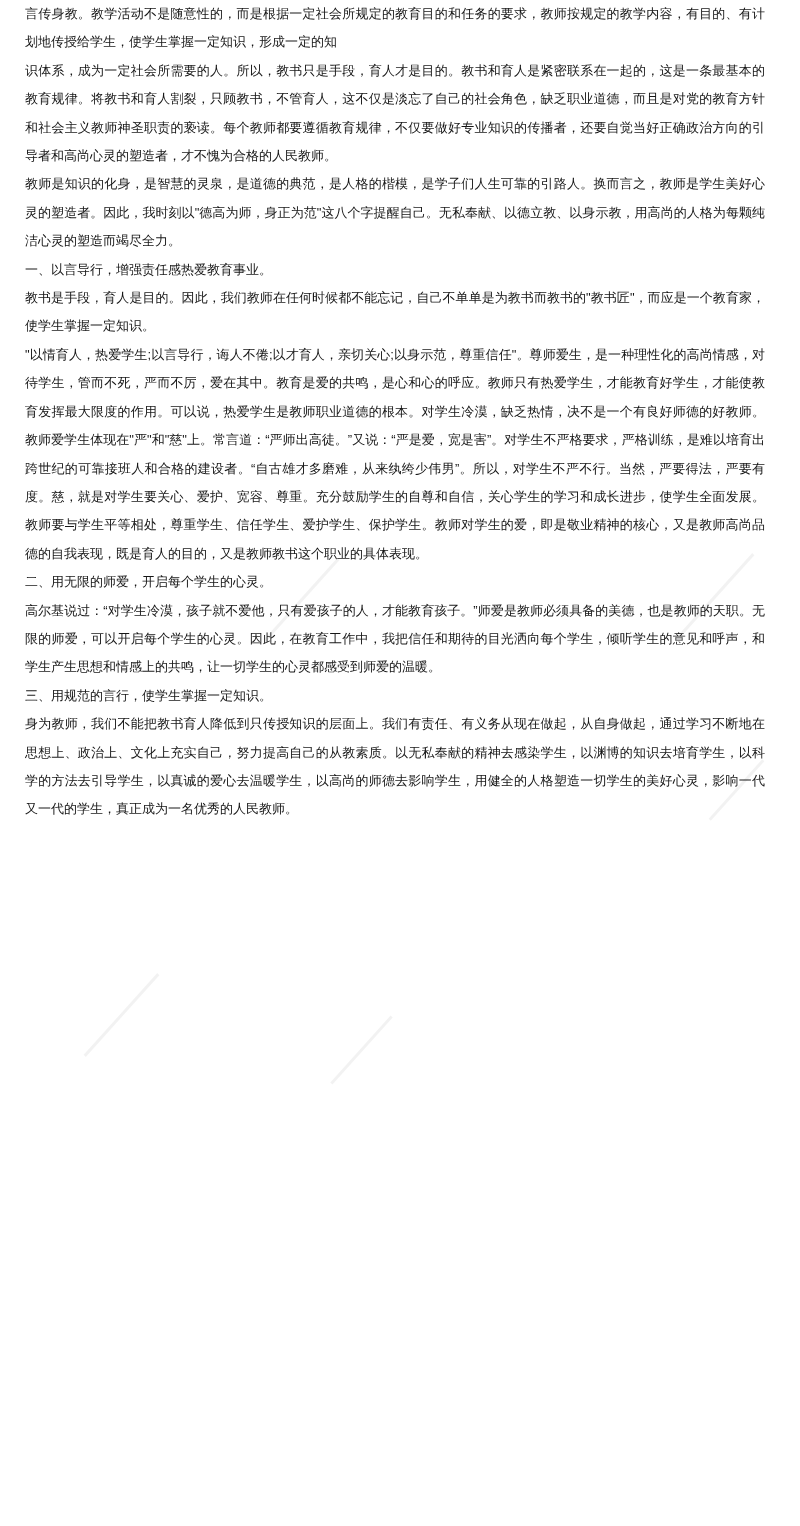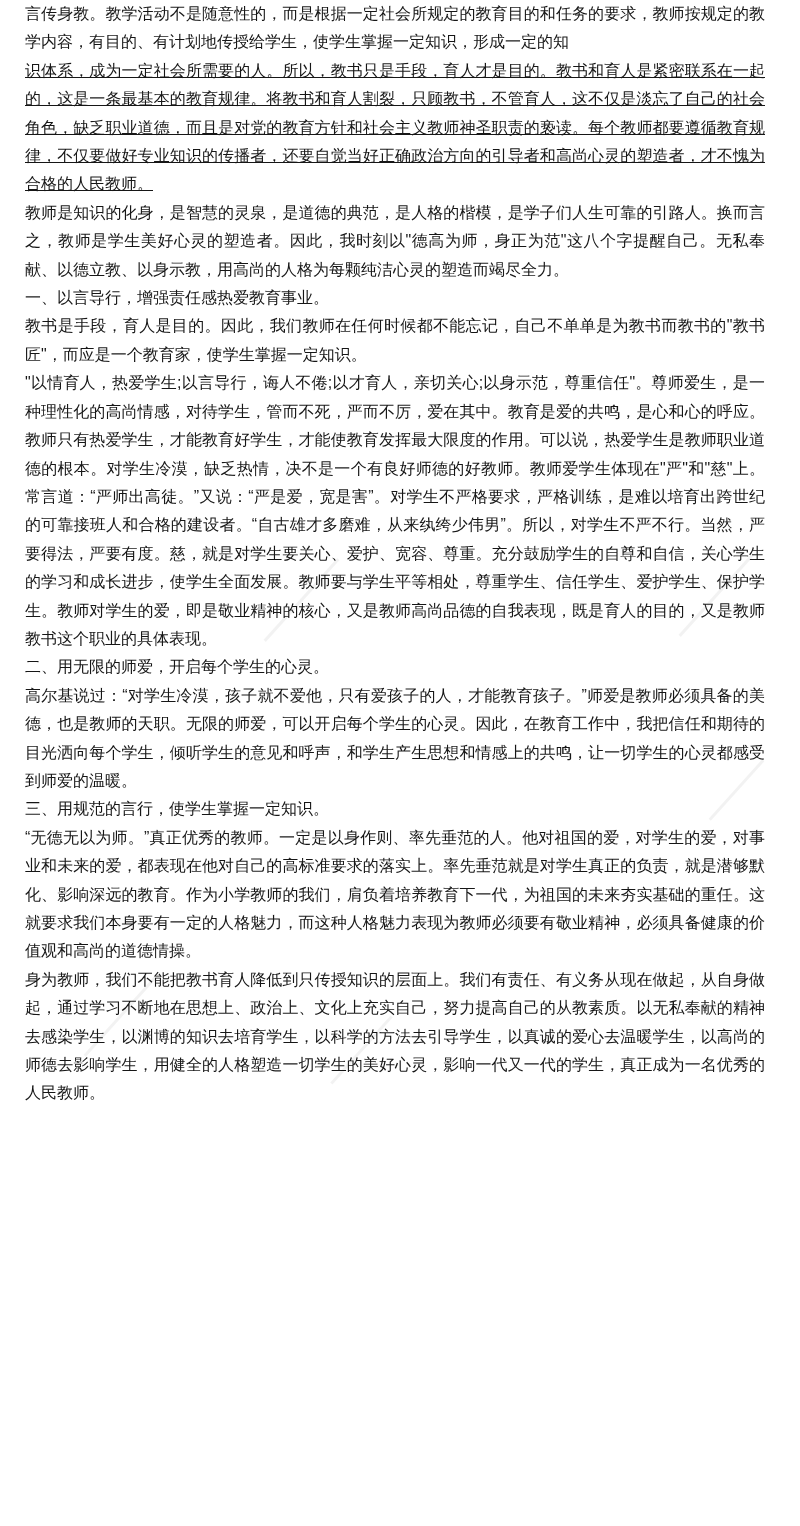--- a/index.html
+++ b/index.html
@@ -12,37 +12,36 @@
     width: 800px;
     height: 1526px;
     overflow: hidden;
     background: #ffffff;
     font-family: "Liberation Sans", sans-serif;
   }
   .doc {
     width: 740px;
     margin-left: 25px;
     color: #161616;
-    font-size: 16px;
+    font-size: 13px;
     line-height: 28.4px;
     text-align: justify;
     word-break: break-all;
   }
   .doc p {
     margin: 0;
     padding: 0;
   }
   
   .clipped-first {
     margin-top: -20px;
   }
   
   .after-gap {
     margin-top: 61px;
-    text-decoration: underline;
   }
   .banner {
     margin-top: 46px;
     width: 800px;
     text-align: center;
     color: #a3a3a3;
     font-family: "Liberation Serif", serif;
     font-weight: bold;
     font-size: 43px;
     letter-spacing: 1px;
@@ -81,18 +80,17 @@
   <div class="doc">
     <p class="clipped-first">言传身教。教学活动不是随意性的，而是根据一定社会所规定的教育目的和任务的要求，教师按规定的教学内容，有目的、有计划地传授给学生，使学生掌握一定知识，形成一定的知</p>
     <p class="after-gap">识体系，成为一定社会所需要的人。所以，教书只是手段，育人才是目的。教书和育人是紧密联系在一起的，这是一条最基本的教育规律。将教书和育人割裂，只顾教书，不管育人，这不仅是淡忘了自己的社会角色，缺乏职业道德，而且是对党的教育方针和社会主义教师神圣职责的亵读。每个教师都要遵循教育规律，不仅要做好专业知识的传播者，还要自觉当好正确政治方向的引导者和高尚心灵的塑造者，才不愧为合格的人民教师。</p>
     <p>教师是知识的化身，是智慧的灵泉，是道德的典范，是人格的楷模，是学子们人生可靠的引路人。换而言之，教师是学生美好心灵的塑造者。因此，我时刻以"德高为师，身正为范"这八个字提醒自己。无私奉献、以德立教、以身示教，用高尚的人格为每颗纯洁心灵的塑造而竭尽全力。</p>
     <p>一、以言导行，增强责任感热爱教育事业。</p>
     <p>教书是手段，育人是目的。因此，我们教师在任何时候都不能忘记，自己不单单是为教书而教书的"教书匠"，而应是一个教育家，使学生掌握一定知识。</p>
     <p>"以情育人，热爱学生;以言导行，诲人不倦;以才育人，亲切关心;以身示范，尊重信任"。尊师爱生，是一种理性化的高尚情感，对待学生，管而不死，严而不厉，爱在其中。教育是爱的共鸣，是心和心的呼应。教师只有热爱学生，才能教育好学生，才能使教育发挥最大限度的作用。可以说，热爱学生是教师职业道德的根本。对学生冷漠，缺乏热情，决不是一个有良好师德的好教师。教师爱学生体现在"严"和"慈"上。常言道：“严师出高徒。”又说：“严是爱，宽是害”。对学生不严格要求，严格训练，是难以培育出跨世纪的可靠接班人和合格的建设者。“自古雄才多磨难，从来纨绔少伟男”。所以，对学生不严不行。当然，严要得法，严要有度。慈，就是对学生要关心、爱护、宽容、尊重。充分鼓励学生的自尊和自信，关心学生的学习和成长进步，使学生全面发展。教师要与学生平等相处，尊重学生、信任学生、爱护学生、保护学生。教师对学生的爱，即是敬业精神的核心，又是教师高尚品德的自我表现，既是育人的目的，又是教师教书这个职业的具体表现。</p>
     <p>二、用无限的师爱，开启每个学生的心灵。</p>
     <p>高尔基说过：“对学生冷漠，孩子就不爱他，只有爱孩子的人，才能教育孩子。”师爱是教师必须具备的美德，也是教师的天职。无限的师爱，可以开启每个学生的心灵。因此，在教育工作中，我把信任和期待的目光洒向每个学生，倾听学生的意见和呼声，和学生产生思想和情感上的共鸣，让一切学生的心灵都感受到师爱的温暖。</p>
     <p>三、用规范的言行，使学生掌握一定知识。</p>
-    <p>“无德无以为师。”真正优秀的教师。一定是以身作则、率先垂范的人。他对祖国的爱，对学生的爱，对事业和未来的爱，都表现在他对自己的高标准要求的落实上。率先垂范就是对学生真正的负责，就是潜够默化、影响深远的教育。作为小学教师的我们，肩负着培养教育下一代，为祖国的未来夯实基础的重任。这就要求我们本身要有一定的人格魅力，而这种人格魅力表现为教师必须要有敬业精神，必须具备健康的价值观和高尚的道德情操。</p>
     <p>身为教师，我们不能把教书育人降低到只传授知识的层面上。我们有责任、有义务从现在做起，从自身做起，通过学习不断地在思想上、政治上、文化上充实自己，努力提高自己的从教素质。以无私奉献的精神去感染学生，以渊博的知识去培育学生，以科学的方法去引导学生，以真诚的爱心去温暖学生，以高尚的师德去影响学生，用健全的人格塑造一切学生的美好心灵，影响一代又一代的学生，真正成为一名优秀的人民教师。</p>
   </div>
 
 
 </div>
 
 </body></html>

